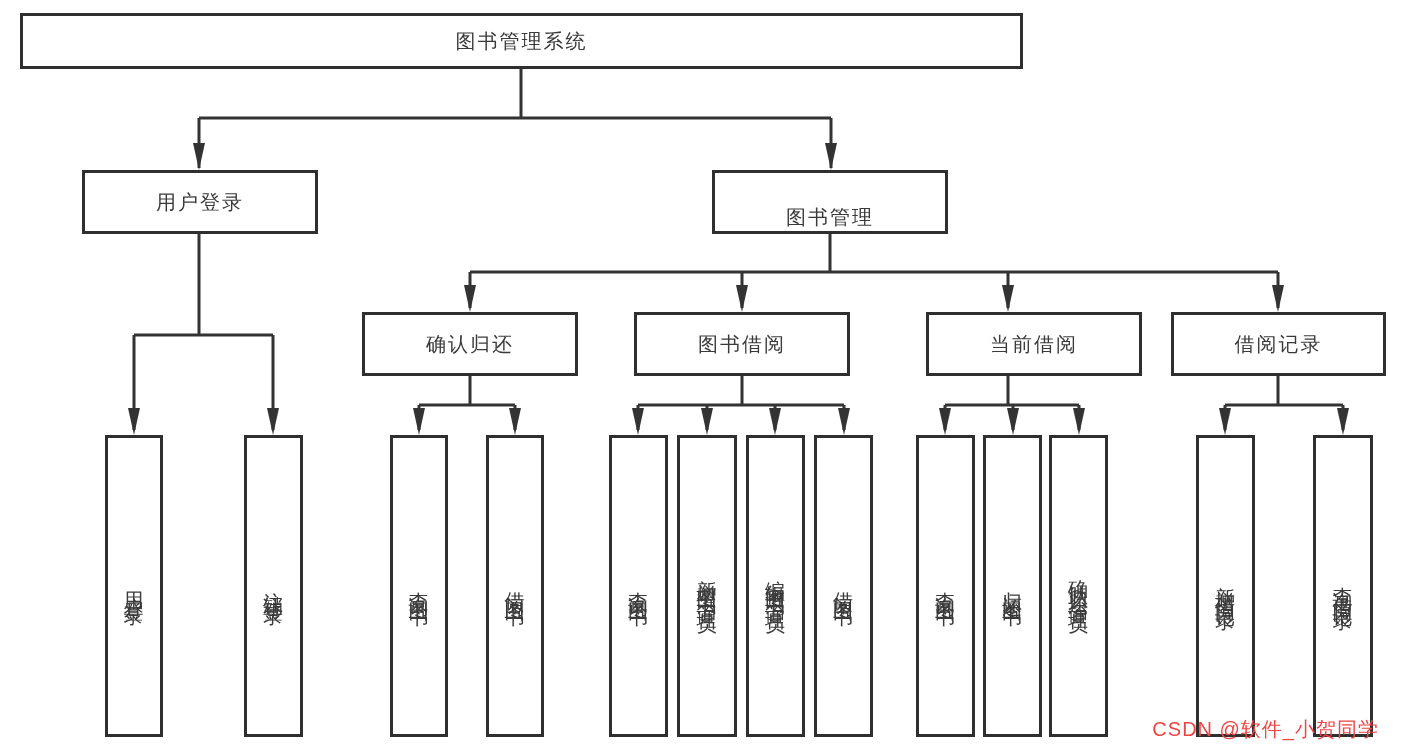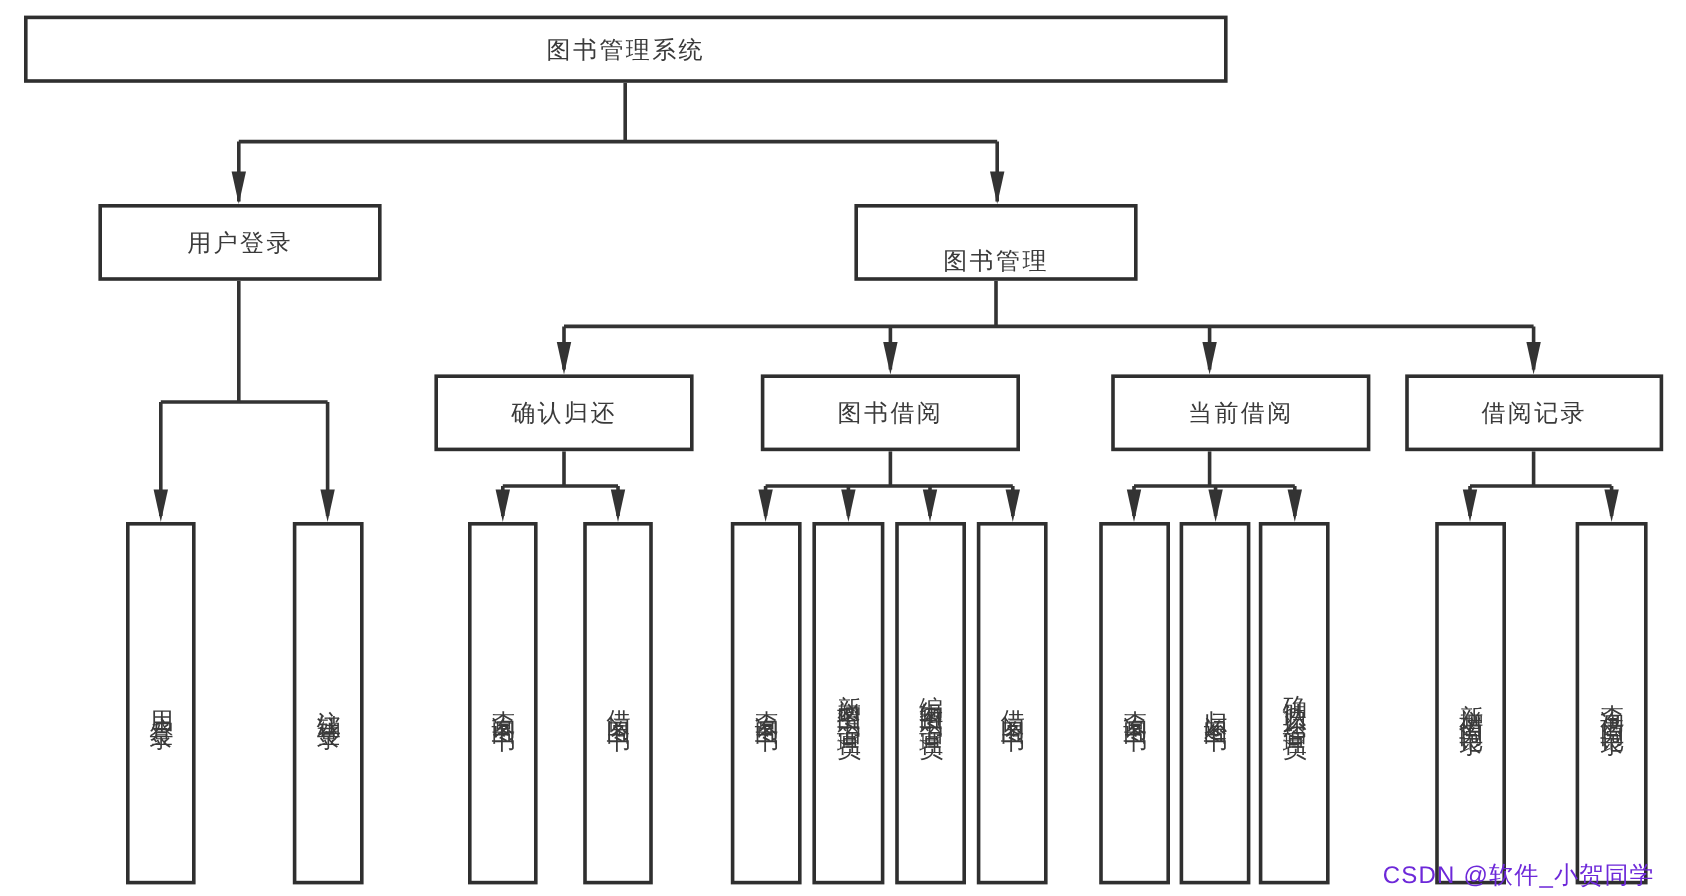--- a/index.html
+++ b/index.html
@@ -42,21 +42,21 @@
     letter-spacing: 5px;
     line-height: 1;
     font-size: 20px;
   }
   .watermark {
     position: absolute;
     right: 12px;
     top: 716px;
     font-size: 20px;
     letter-spacing: 1px;
-    color: #6d28d9;
+    color: #ef4444;
     z-index: 5;
     white-space: nowrap;
   }
 </style>
 </head>
 <body>
 
 <div class="canvas">
 
   <svg class="connectors" viewBox="0 0 1405 747" xmlns="http://www.w3.org/2000/svg">

